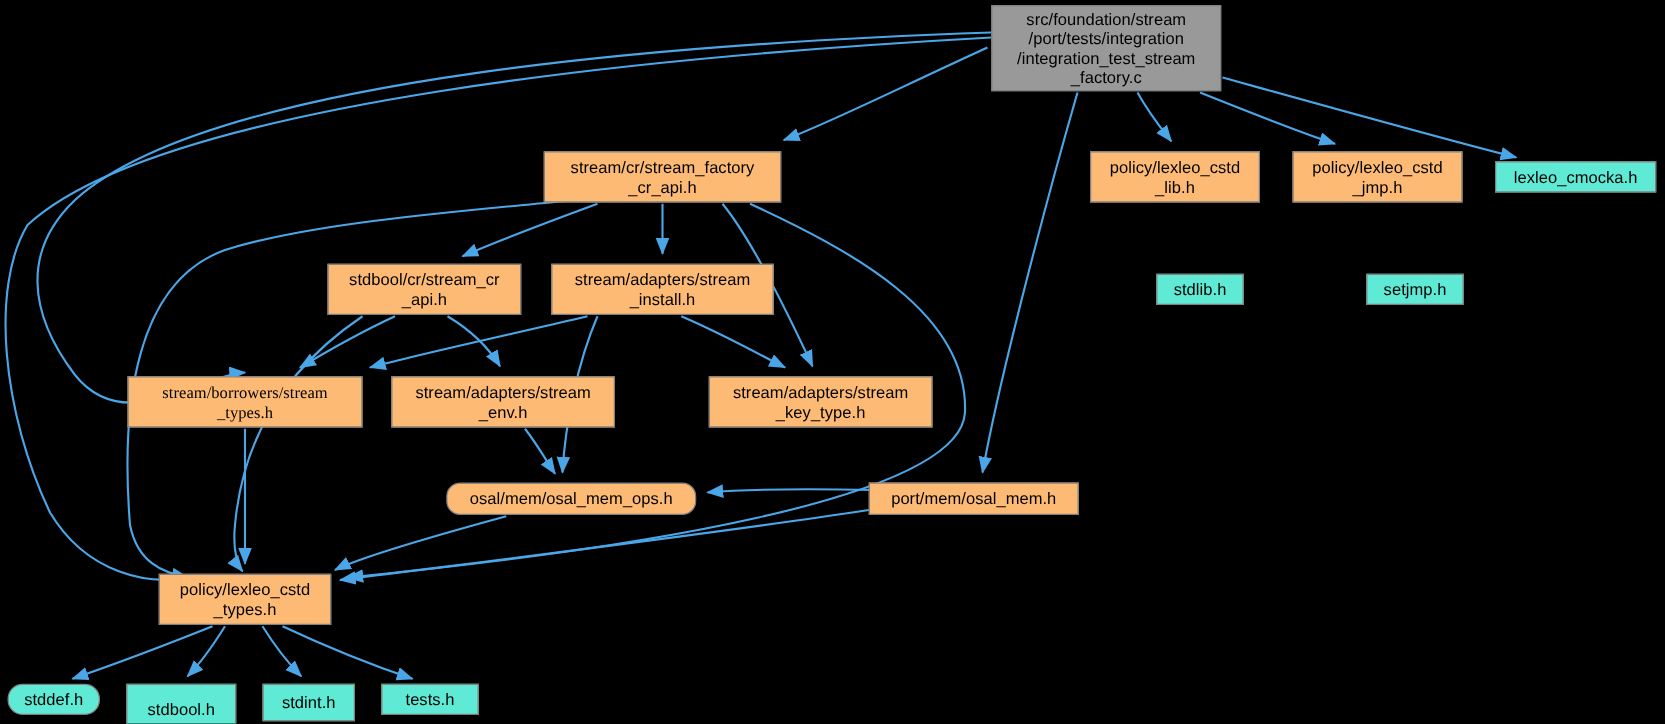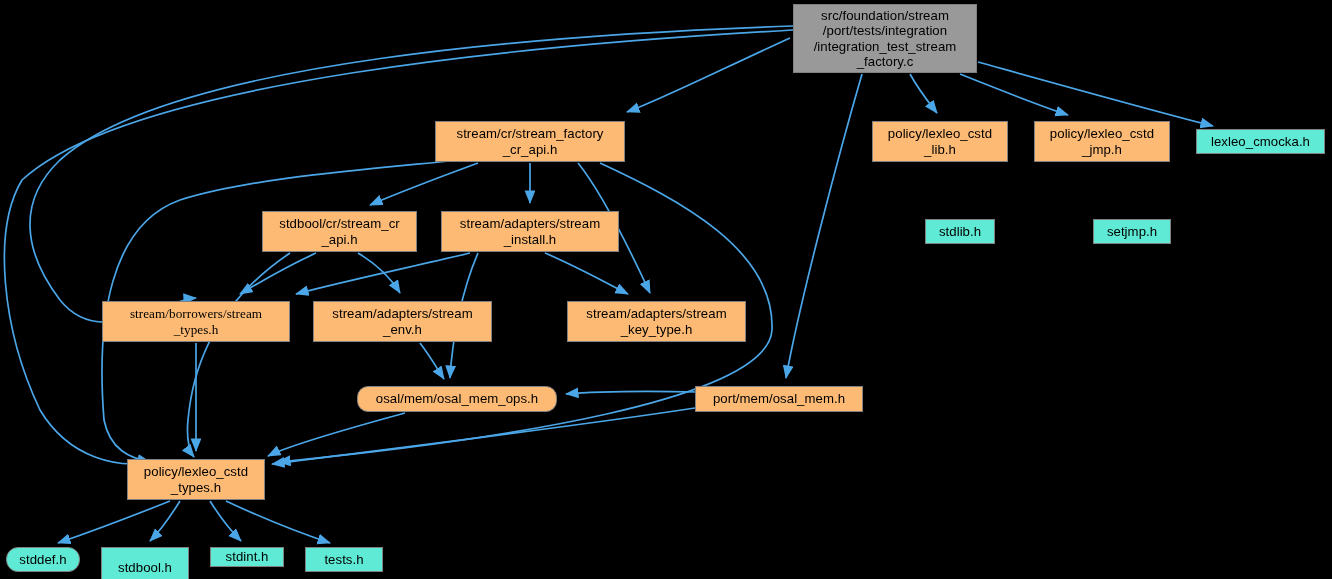--- a/index.html
+++ b/index.html
@@ -108,17 +108,17 @@
       <div class="node-box node-white" style="left: 313px; top: 301px; width: 179px; height: 41px;"><span class="node-label">stream/adapters/stream
 _env.h</span></div>
       <div class="node-box node-white" style="left: 567px; top: 301px; width: 179px; height: 41px;"><span class="node-label">stream/adapters/stream
 _key_type.h</span></div>
       <div class="node-box node-white" style="left: 357px; top: 386px; width: 200px; height: 26px; border-radius: 11px;"><span class="node-label">osal/mem/osal_mem_ops.h</span></div>
       <div class="node-box node-white" style="left: 695px; top: 386px; width: 168px; height: 26px;"><span class="node-label">port/mem/osal_mem.h</span></div>
       <div class="node-box node-white" style="left: 127px; top: 459px; width: 138px; height: 41px;"><span class="node-label">policy/lexleo_cstd
 _types.h</span></div>
       <div class="node-box node-grey" style="left: 6px; top: 547px; width: 74px; height: 25px; border-radius: 12px;"><span class="node-label">stddef.h</span></div>
       <div class="node-box node-grey" style="left: 101px; top: 547px; width: 88px; height: 42px; justify-content: center;"><span class="node-label">stdbool.h</span></div>
-      <div class="node-box node-grey" style="left: 210px; top: 547px; width: 74px; height: 20px;"><span class="node-label">stdint.h</span></div>
+      <div class="node-box node-grey" style="left: 210px; top: 547px; width: 74px; height: 30px;"><span class="node-label">stdint.h</span></div>
       <div class="node-box node-grey" style="left: 305px; top: 547px; width: 78px; height: 25px;"><span class="node-label">tests.h</span></div>
     </div>
 
 </div>
 
 </body></html>

